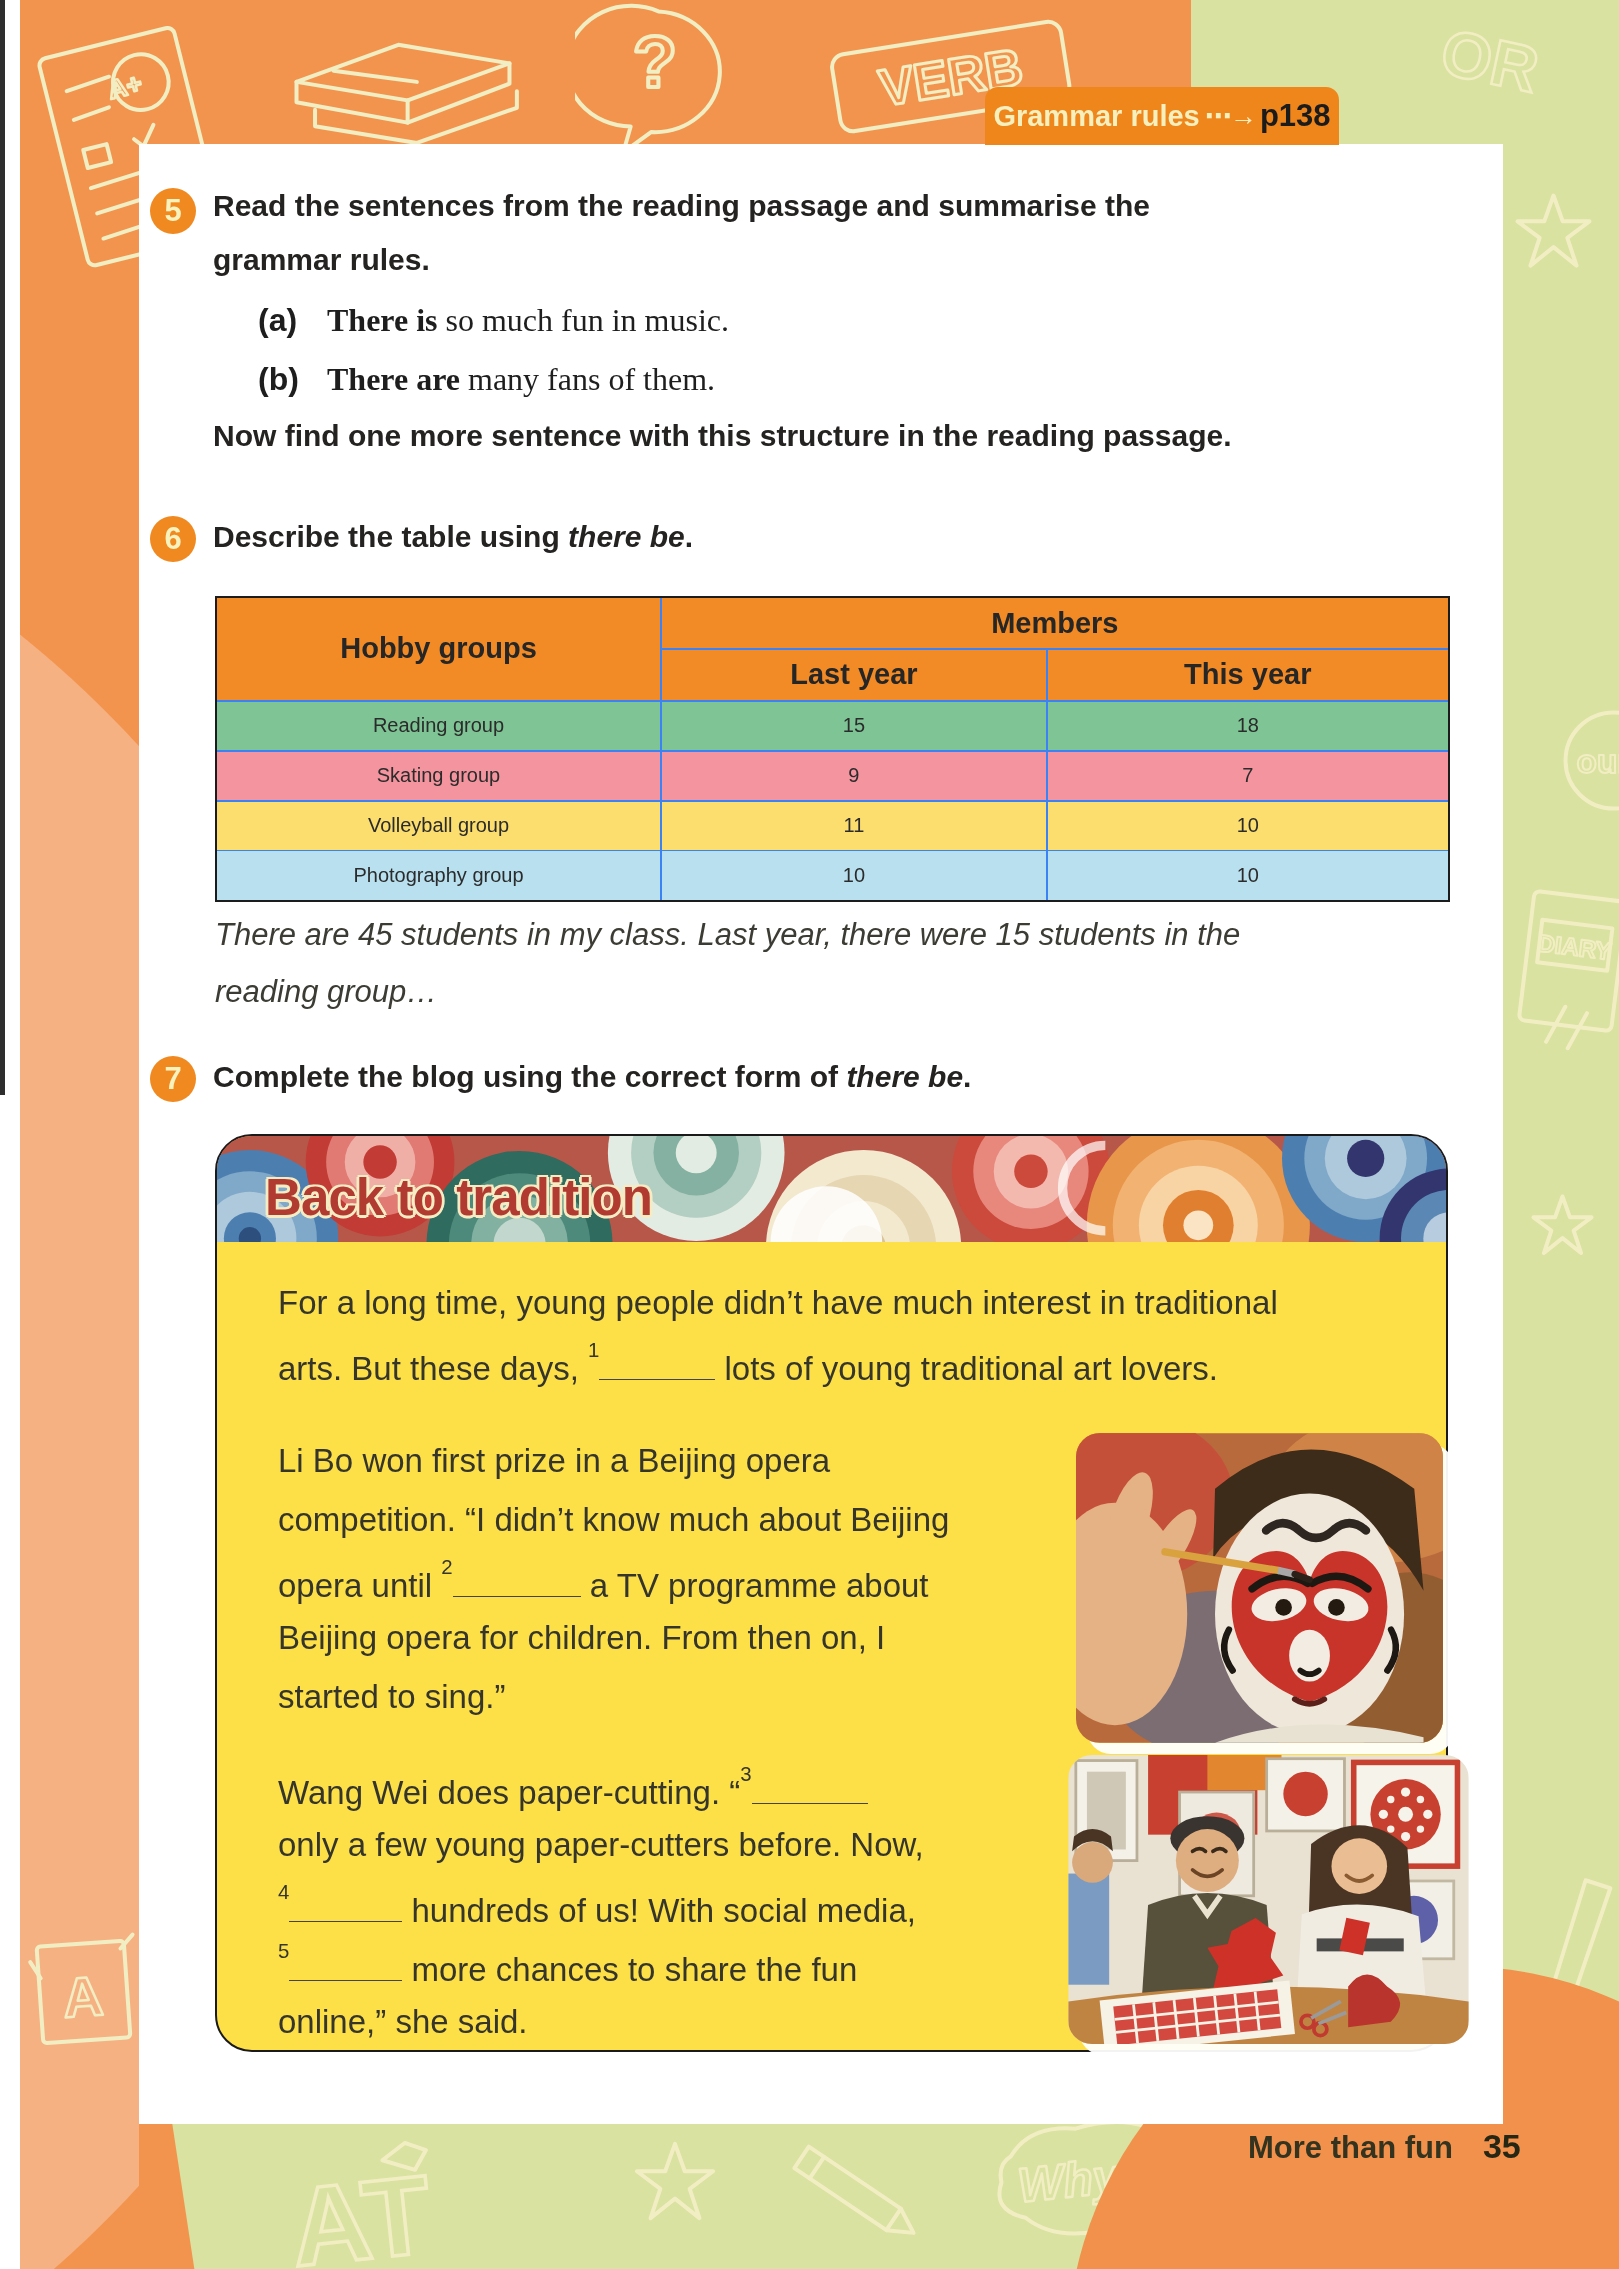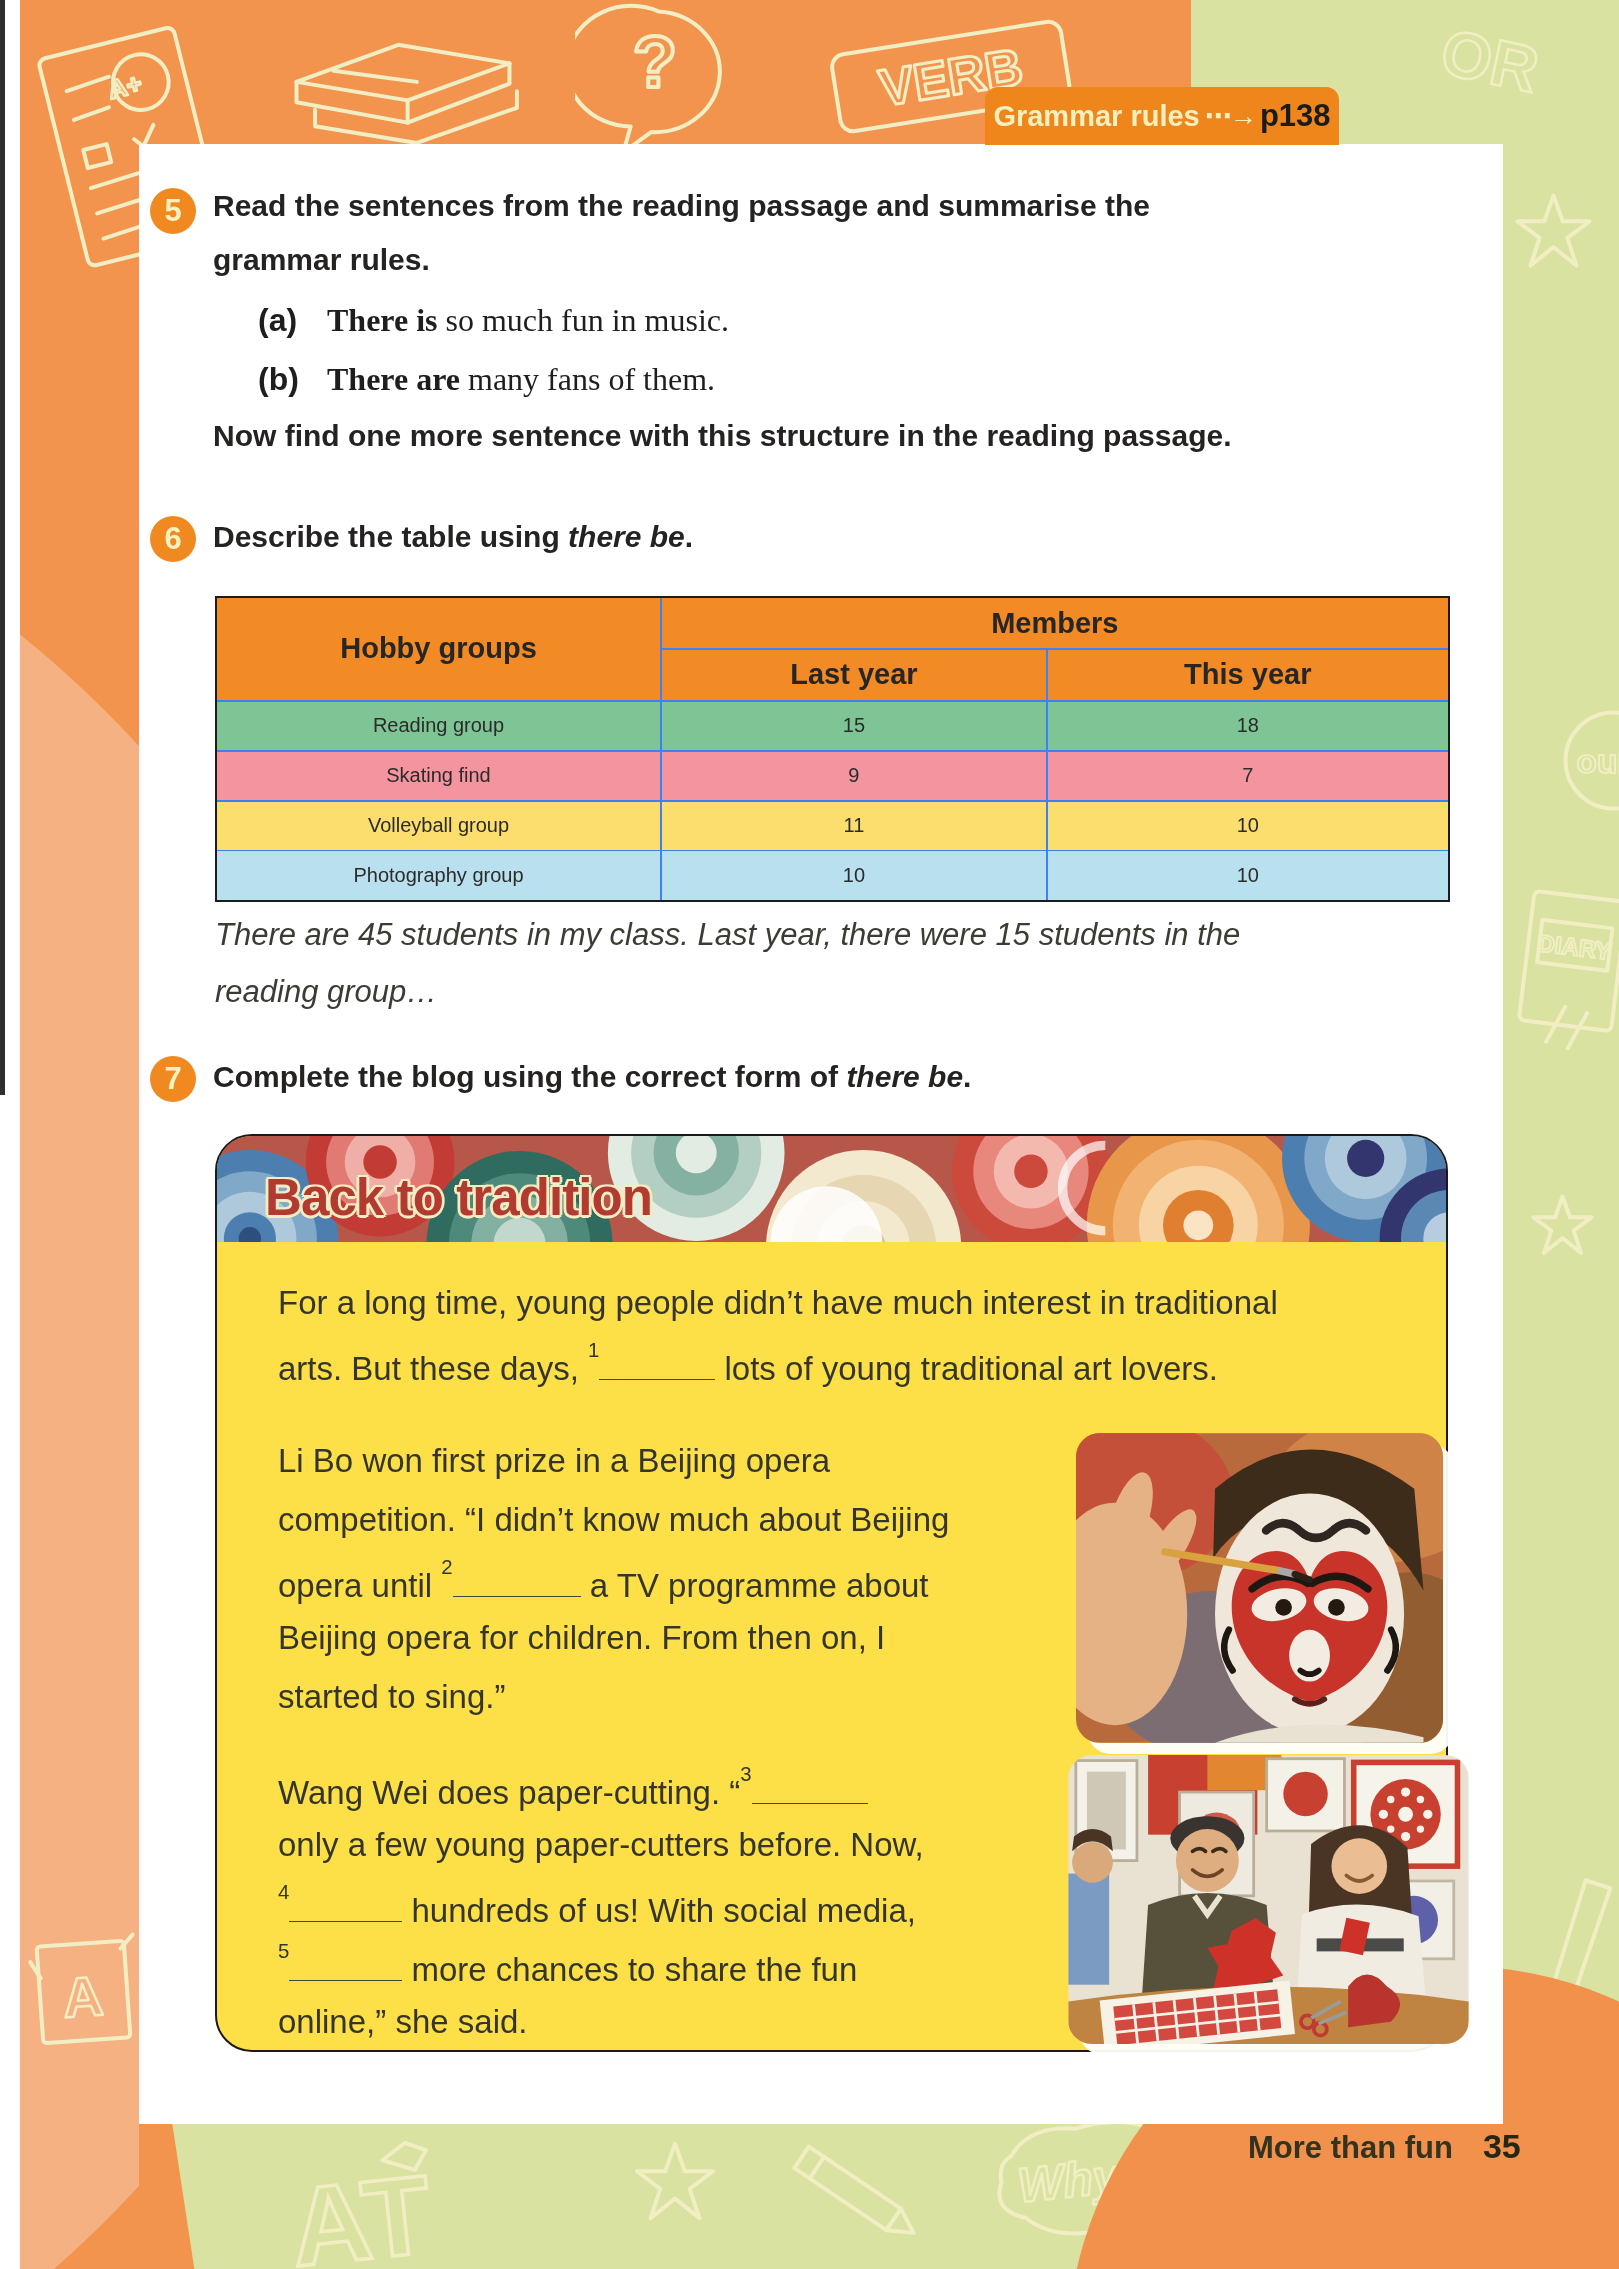--- a/index.html
+++ b/index.html
@@ -241,21 +241,21 @@
     <div class="abs hobby-table">
       <div class="cell head c-hobby">Hobby groups</div>
       <div class="cell head">Last year</div>
       <div class="cell head c-members">Members</div>
       <div class="cell head">This year</div>
 
       <div class="cell" style="background: rgb(126, 196, 149);">Reading group</div>
       <div class="cell" style="background: rgb(126, 196, 149);">15</div>
       <div class="cell" style="background: rgb(126, 196, 149);">18</div>
 
-      <div class="cell" style="background: rgb(243, 148, 159);">Skating find</div>
+      <div class="cell" style="background: rgb(243, 148, 159);">Skating group</div>
       <div class="cell" style="background: rgb(243, 148, 159);">9</div>
       <div class="cell" style="background: rgb(243, 148, 159);">7</div>
 
       <div class="cell" style="background: rgb(251, 222, 110);">Volleyball group</div>
       <div class="cell" style="background: rgb(251, 222, 110);">11</div>
       <div class="cell" style="background: rgb(251, 222, 110);">10</div>
 
       <div class="cell" style="background: rgb(185, 224, 239);">Photography group</div>
       <div class="cell" style="background: rgb(185, 224, 239);">10</div>
       <div class="cell" style="background: rgb(185, 224, 239);">10</div>

